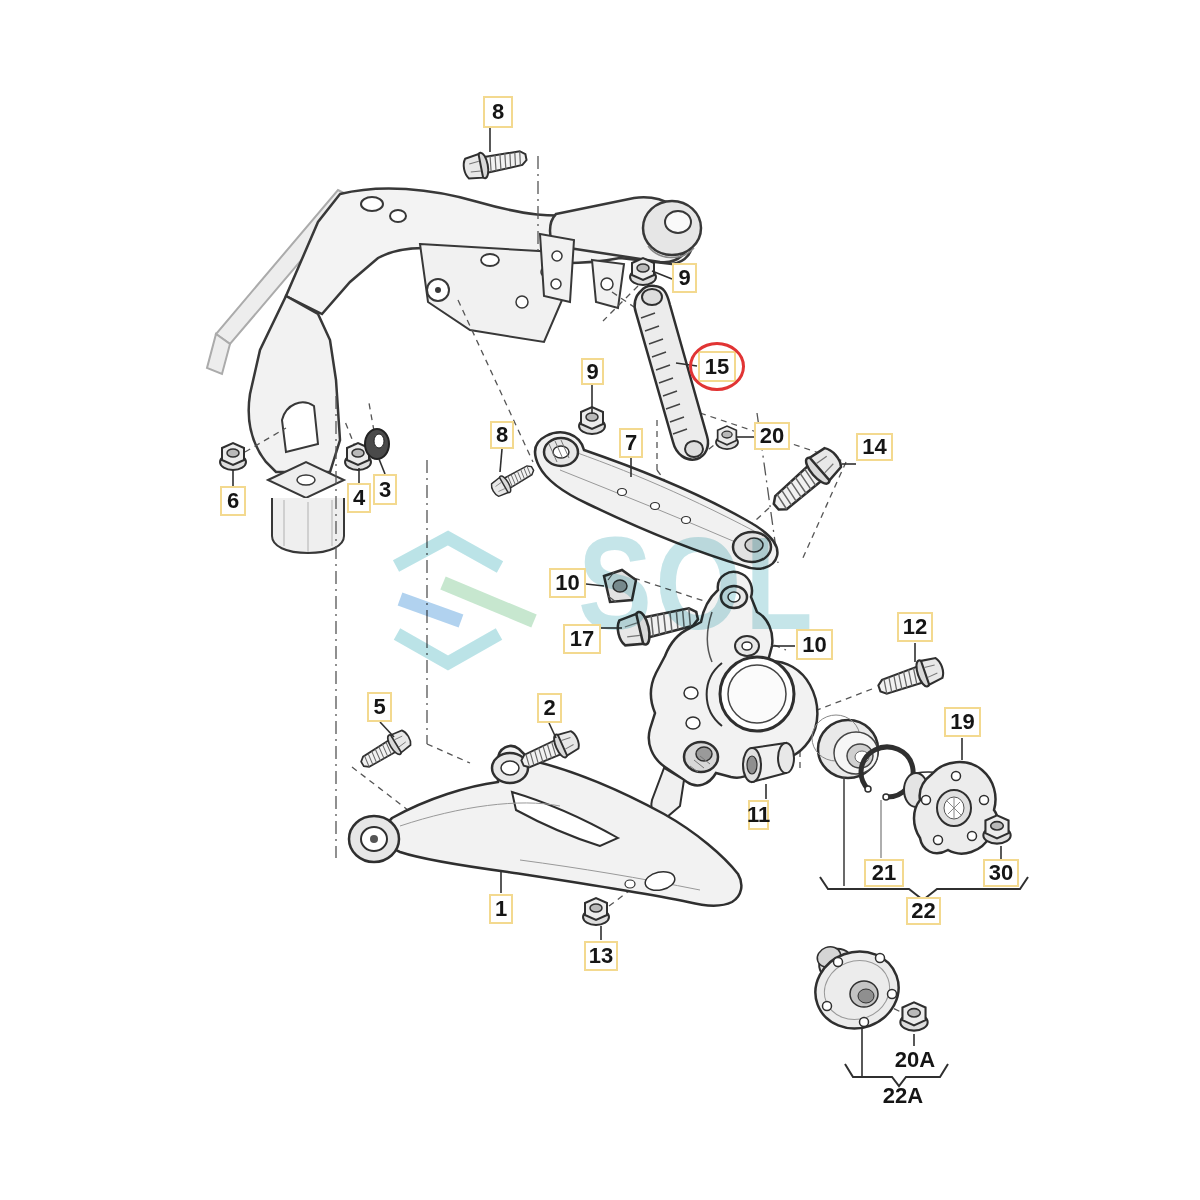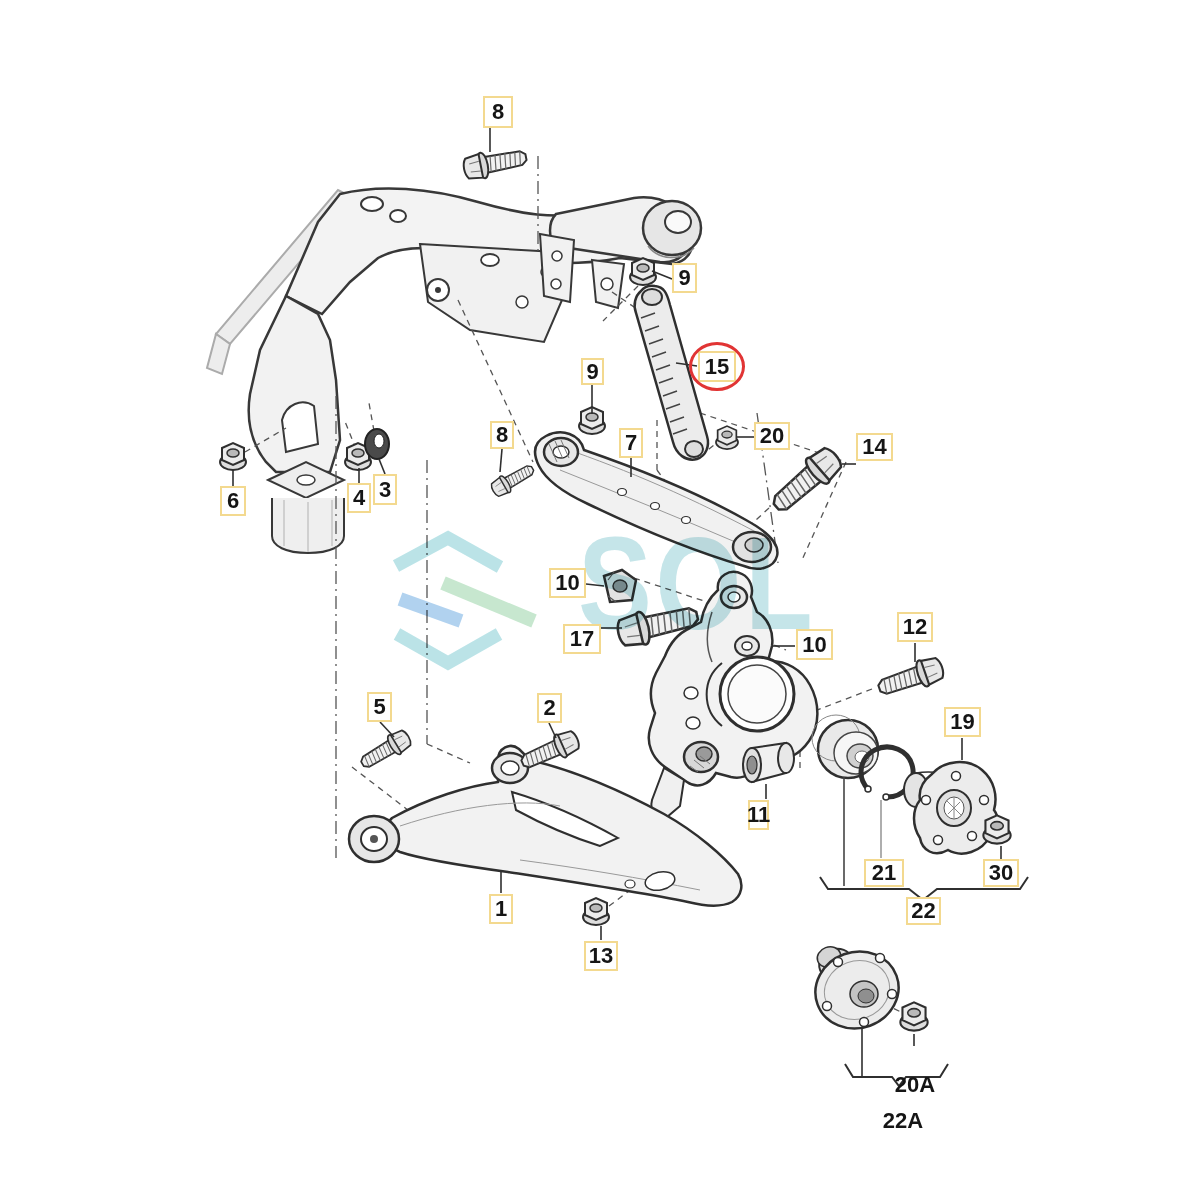--- a/index.html
+++ b/index.html
@@ -9,21 +9,21 @@
   .wm{position:absolute;left:0;top:0;width:1200px;height:1200px;z-index:2;
       mix-blend-mode:multiply;pointer-events:none;}
   .wm-text{position:absolute;left:578px;top:518px;font-size:132px;font-weight:bold;
            line-height:1;letter-spacing:4px;color:#9fd4da;opacity:.6;
            transform:scaleX(.84);transform-origin:left top;}
   #callouts{position:absolute;left:0;top:0;width:1200px;height:1200px;z-index:3;}
   .callout{position:absolute;display:flex;align-items:center;justify-content:center;
            background:#ffffff;border:2px solid var(--label-border,#f3d98f);
            font-weight:bold;font-size:22px;color:var(--label-text,#151515);
            box-sizing:border-box;z-index:3;}
-  .callout.plain{border:none;background:transparent;margin-top:25px;}
+  .callout.plain{border:none;background:transparent;}
   .ring{position:absolute;border:3px solid #e13434;border-radius:50%;box-sizing:border-box;z-index:4;}
 </style>
 </head>
 <body>
 
 <div class="stage">
 
   <svg class="art" width="1200" height="1200" viewBox="0 0 1200 1200">
     <defs>
       <g id="bolt">

